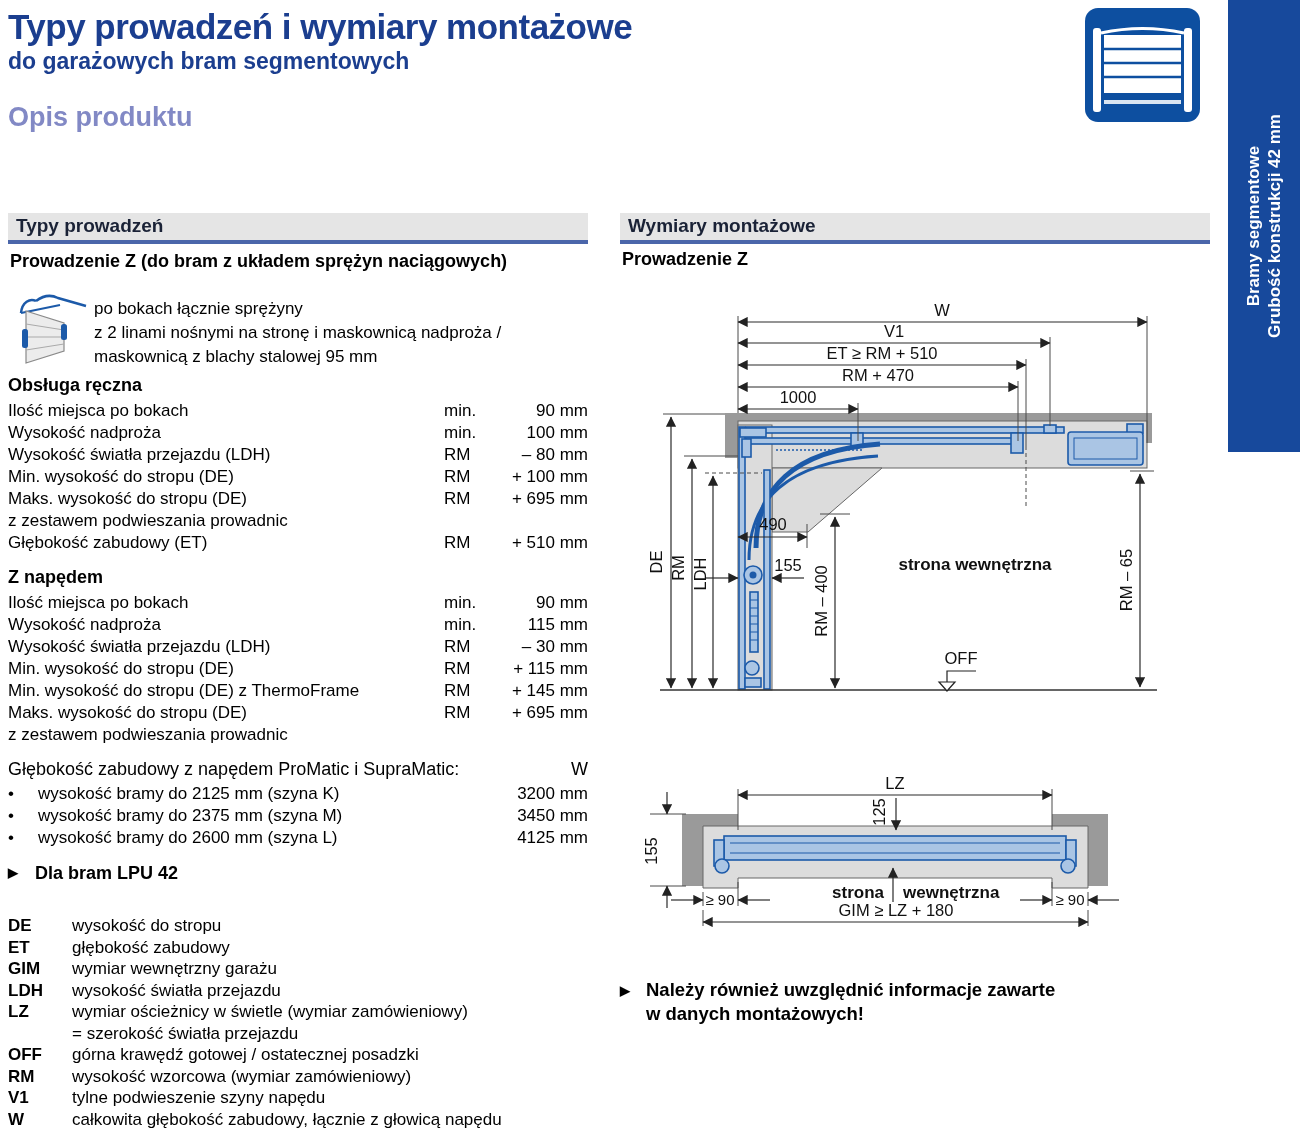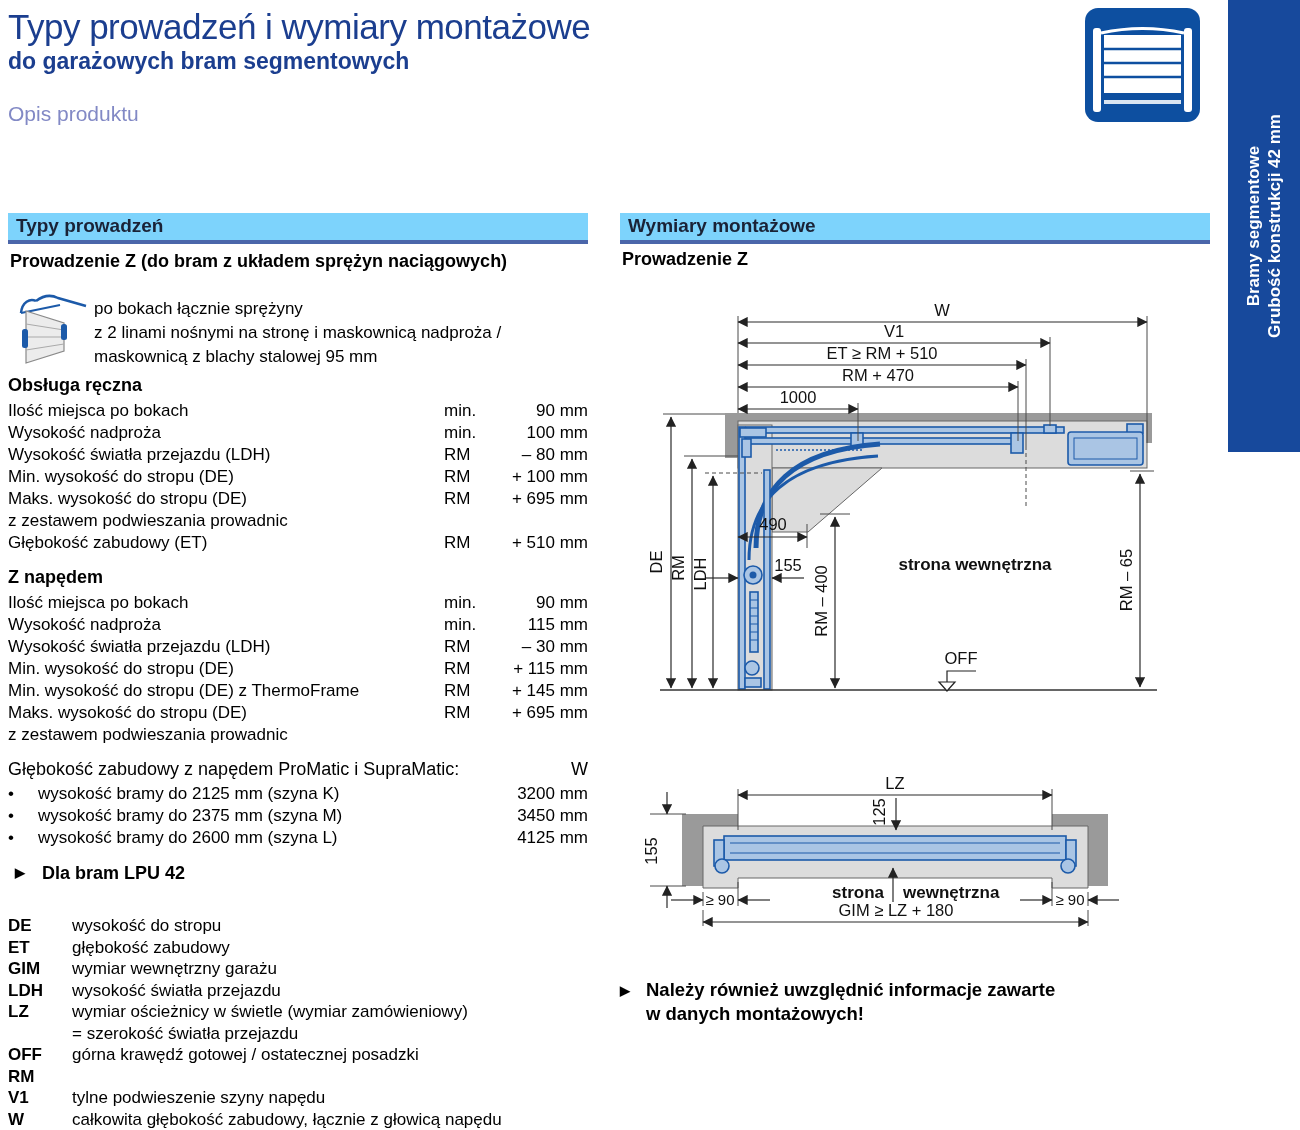--- a/index.html
+++ b/index.html
@@ -1,56 +1,56 @@
 <!DOCTYPE html>
 <html><head>
 <meta charset="utf-8">
 <style>
   html,body{margin:0;padding:0;}
   body{width:1300px;height:1130px;position:relative;background:#fff;
        font-family:"Liberation Sans",sans-serif;color:#000;overflow:hidden;}
 
   
   .titleblock{position:absolute;left:8px;top:6px;}
-  .h1{font-size:35px;line-height:42px;font-weight:normal;color:#1b3e8f;letter-spacing:-0.5px;text-align:center;}
+  .h1{font-size:35px;line-height:42px;font-weight:bold;color:#1b3e8f;letter-spacing:-0.5px;text-align:center;}
   .subtitle{font-size:23px;font-weight:bold;color:#1b3e8f;}
-  .opis{font-size:21px;font-weight:normal;color:#8289c5;margin-top:27px;}
+  .opis{font-size:27px;font-weight:bold;color:#8289c5;margin-top:27px;}
 
   
   .door-icon{position:absolute;left:1085px;top:8px;}
 
   
   .banner{position:absolute;left:1228px;top:0;width:72px;height:452px;background:#17499c;}
   .banner-text{position:absolute;left:50%;top:50%;width:452px;height:72px;
     transform:translate(-50%,-50%) rotate(-90deg);
     display:flex;flex-direction:column;justify-content:center;text-align:center;
     color:#fff;font-weight:bold;font-size:17px;line-height:21px;white-space:nowrap;}
 
   
   #leftcol{position:absolute;left:8px;top:213px;width:580px;height:917px;}
   #rightcol{position:absolute;left:620px;top:213px;width:590px;height:729px;}
 
   .sechdr{position:absolute;left:0;top:0;width:100%;box-sizing:border-box;
-    background:#7dd3fc;border-bottom:4px solid #4b66aa;
+    background:#e5e5e5;border-bottom:4px solid #4b66aa;
     font-size:19px;font-weight:bold;color:#1a2236;padding:2px 0 3px 8px;}
 
   .lead{position:absolute;left:2px;top:38px;font-size:18px;font-weight:bold;}
 
   .intro{position:absolute;left:0;top:80px;display:flex;}
   .intro-icon{width:86px;flex:0 0 86px;}
   .intro-text{font-size:17px;line-height:24px;padding-top:4px;}
 
   .blockhdr{position:absolute;left:0;font-size:18px;font-weight:bold;}
   .rows{position:absolute;left:0;width:580px;}
   .srow{display:grid;grid-template-columns:436px 50px 94px;font-size:17px;line-height:22px;}
   .sv{text-align:right;}
   .dhead{display:grid;grid-template-columns:1fr 94px;font-size:18px;line-height:22px;}
   .brow{display:grid;grid-template-columns:14px 16px 1fr 100px;font-size:17px;line-height:22px;}
   .brow .sv{grid-column:4;}
-  .lpu{position:absolute;left:7px;font-size:18px;font-weight:bold;}
+  .lpu{position:absolute;left:0;font-size:18px;font-weight:bold;}
   .tri{font-size:13px;margin-right:12px;position:relative;top:-2px;}
   .legend{position:absolute;left:0;width:580px;font-size:17px;line-height:21.5px;}
   .lrow{display:grid;grid-template-columns:64px 1fr;}
   .lterm{font-weight:bold;}
 
   
   .dsvg{position:absolute;left:0;}
   svg text{font-family:"Liberation Sans",sans-serif;font-size:16.5px;fill:#111;}
   svg text.small{font-size:15px;}
   svg text.bold{font-weight:bold;font-size:17px;}
@@ -253,20 +253,21 @@
     <div class="lrow">
         <span class="lterm"></span>
         <span>= szerokość światła przejazdu</span>
       </div>
     <div class="lrow">
         <span class="lterm">OFF</span>
         <span>górna krawędź gotowej / ostatecznej posadzki</span>
       </div>
     <div class="lrow">
         <span class="lterm">RM</span>
+        <span>wysokość wzorcowa (wymiar zamówieniowy)</span>
       </div>
     <div class="lrow">
         <span class="lterm">V1</span>
         <span>tylne podwieszenie szyny napędu</span>
       </div>
     <div class="lrow">
         <span class="lterm">W</span>
         <span>całkowita głębokość zabudowy, łącznie z głowicą napędu</span>
       </div>
   </div>

